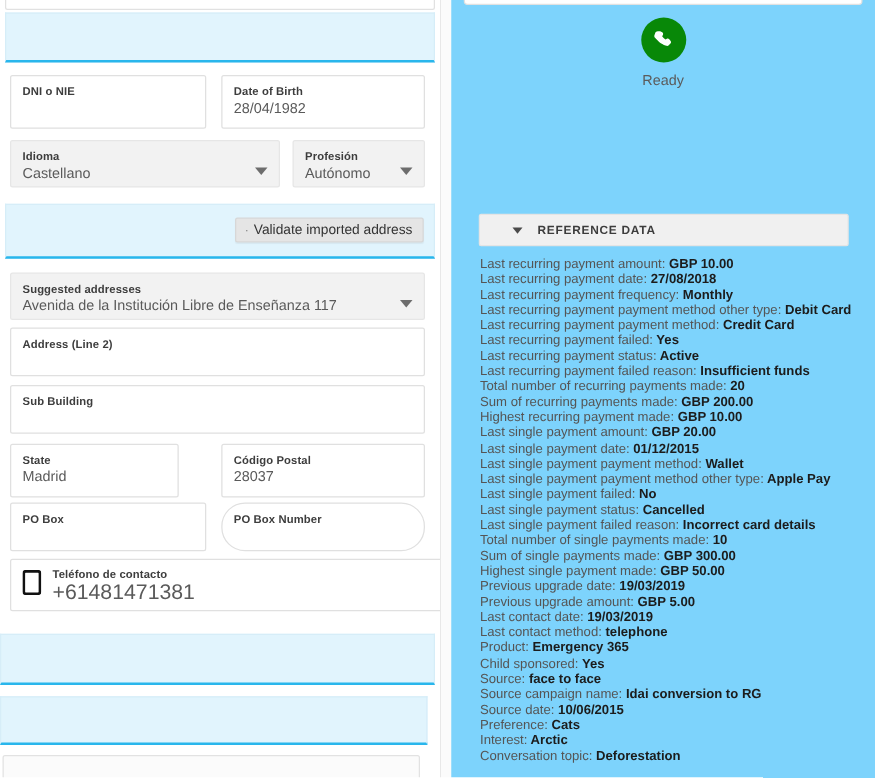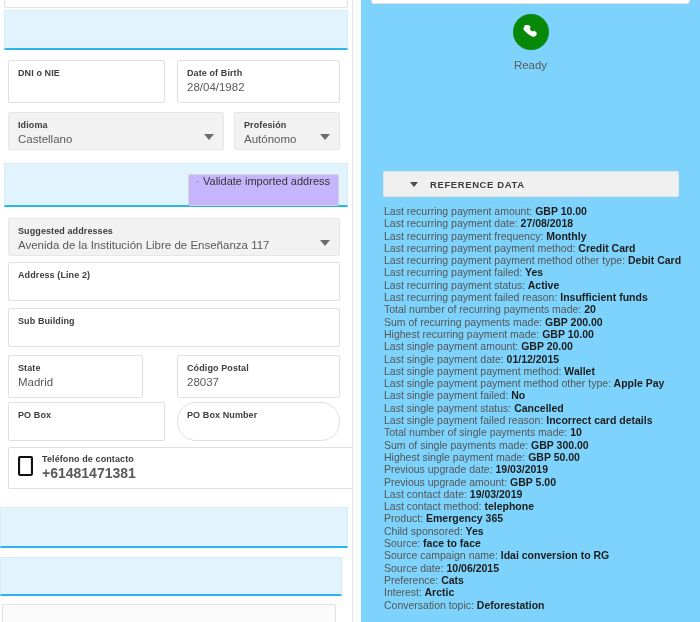--- a/index.html
+++ b/index.html
@@ -86,25 +86,26 @@
     width: 0; height: 0;
     border-left: 5px solid transparent;
     border-right: 5px solid transparent;
     border-top: 6px solid #6d6d6d;
   }
 
   
   #validate-btn {
     position: absolute;
     left: 188px; top: 174px;
-    width: 151px; height: 32px;
-    background: #c4b5fd;
+    width: 151px; height: 20px;
+    background: #e5e5e5;
     border: 1px solid #d7d7d7;
     border-radius: 2px;
     display: flex;
+    align-items: center;
     gap: 5px;
     padding: 0 8px;
     cursor: pointer;
     box-shadow: 0 1px 1px rgba(0,0,0,.05);
   }
   #validate-btn .label {
     font-size: 11px;
     color: #333333;
     white-space: nowrap;
   }
@@ -119,21 +120,21 @@
     align-items: flex-start;
     padding: 6px 9px;
   }
   .phone-icon-wrap {
     width: 15px; height: 20px;
     margin-right: 9px;
     margin-top: 2px;
     flex: 0 0 auto;
   }
   .phone-txt .field-label { font-size: 9px; }
-  .phone-txt .field-value { font-size: 14px; font-weight: bold; }
+  .phone-txt .field-value { font-size: 17px; }
 
   
   #col-divider {
     position: absolute;
     left: 352px; top: 0;
     width: 1px; height: 622px;
     background: #e8e8e8;
   }
   #gutter {
     position: absolute;
@@ -341,22 +342,22 @@
       <span class="tri"></span>
       <span class="ttl">REFERENCE DATA</span>
     </div>
 
   </div>
 
   <div id="ref-list">
       <div class="ref-row"><span class="k">Last recurring payment amount:</span><span class="v"> GBP 10.00</span></div>
       <div class="ref-row"><span class="k">Last recurring payment date:</span><span class="v"> 27/08/2018</span></div>
       <div class="ref-row"><span class="k">Last recurring payment frequency:</span><span class="v"> Monthly</span></div>
+      <div class="ref-row"><span class="k">Last recurring payment payment method other type:</span><span class="v"> Debit Card</span></div>
       <div class="ref-row"><span class="k">Last recurring payment payment method:</span><span class="v"> Credit Card</span></div>
-      <div class="ref-row"><span class="k">Last recurring payment payment method other type:</span><span class="v"> Debit Card</span></div>
       <div class="ref-row"><span class="k">Last recurring payment failed:</span><span class="v"> Yes</span></div>
       <div class="ref-row"><span class="k">Last recurring payment status:</span><span class="v"> Active</span></div>
       <div class="ref-row"><span class="k">Last recurring payment failed reason:</span><span class="v"> Insufficient funds</span></div>
       <div class="ref-row"><span class="k">Total number of recurring payments made:</span><span class="v"> 20</span></div>
       <div class="ref-row"><span class="k">Sum of recurring payments made:</span><span class="v"> GBP 200.00</span></div>
       <div class="ref-row"><span class="k">Highest recurring payment made:</span><span class="v"> GBP 10.00</span></div>
       <div class="ref-row"><span class="k">Last single payment amount:</span><span class="v"> GBP 20.00</span></div>
       <div class="ref-row"><span class="k">Last single payment date:</span><span class="v"> 01/12/2015</span></div>
       <div class="ref-row"><span class="k">Last single payment payment method:</span><span class="v"> Wallet</span></div>
       <div class="ref-row"><span class="k">Last single payment payment method other type:</span><span class="v"> Apple Pay</span></div>

